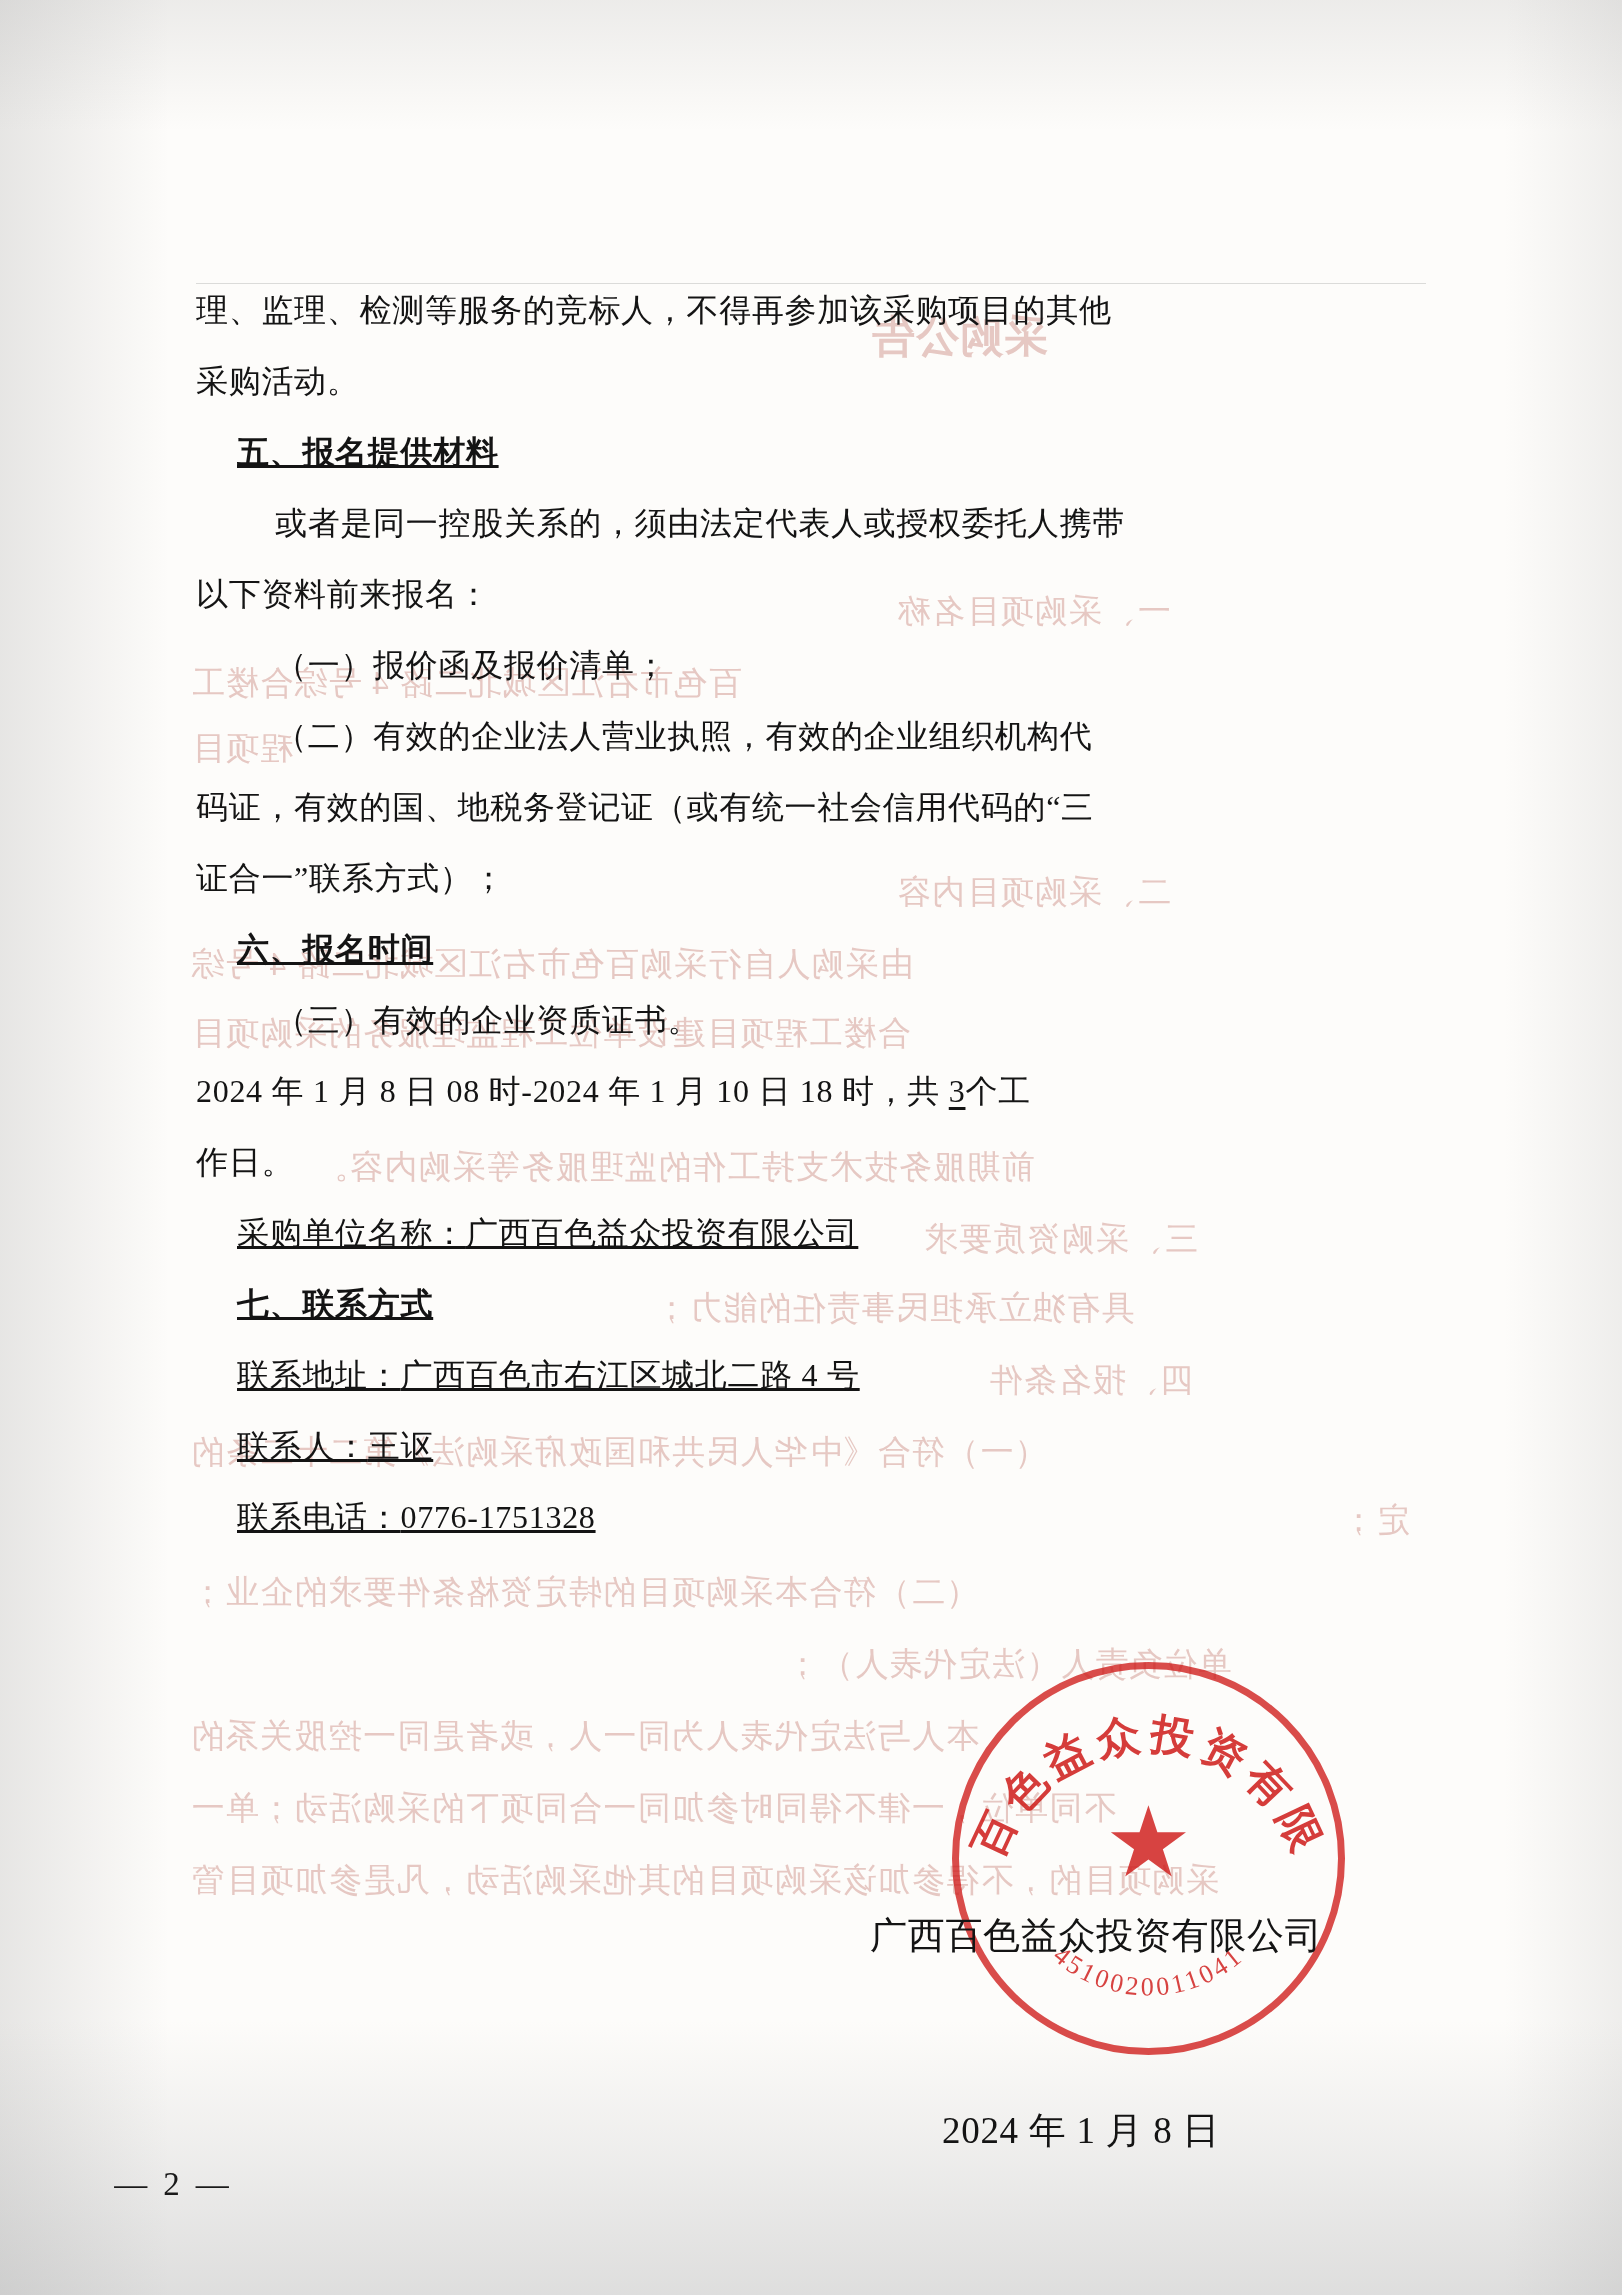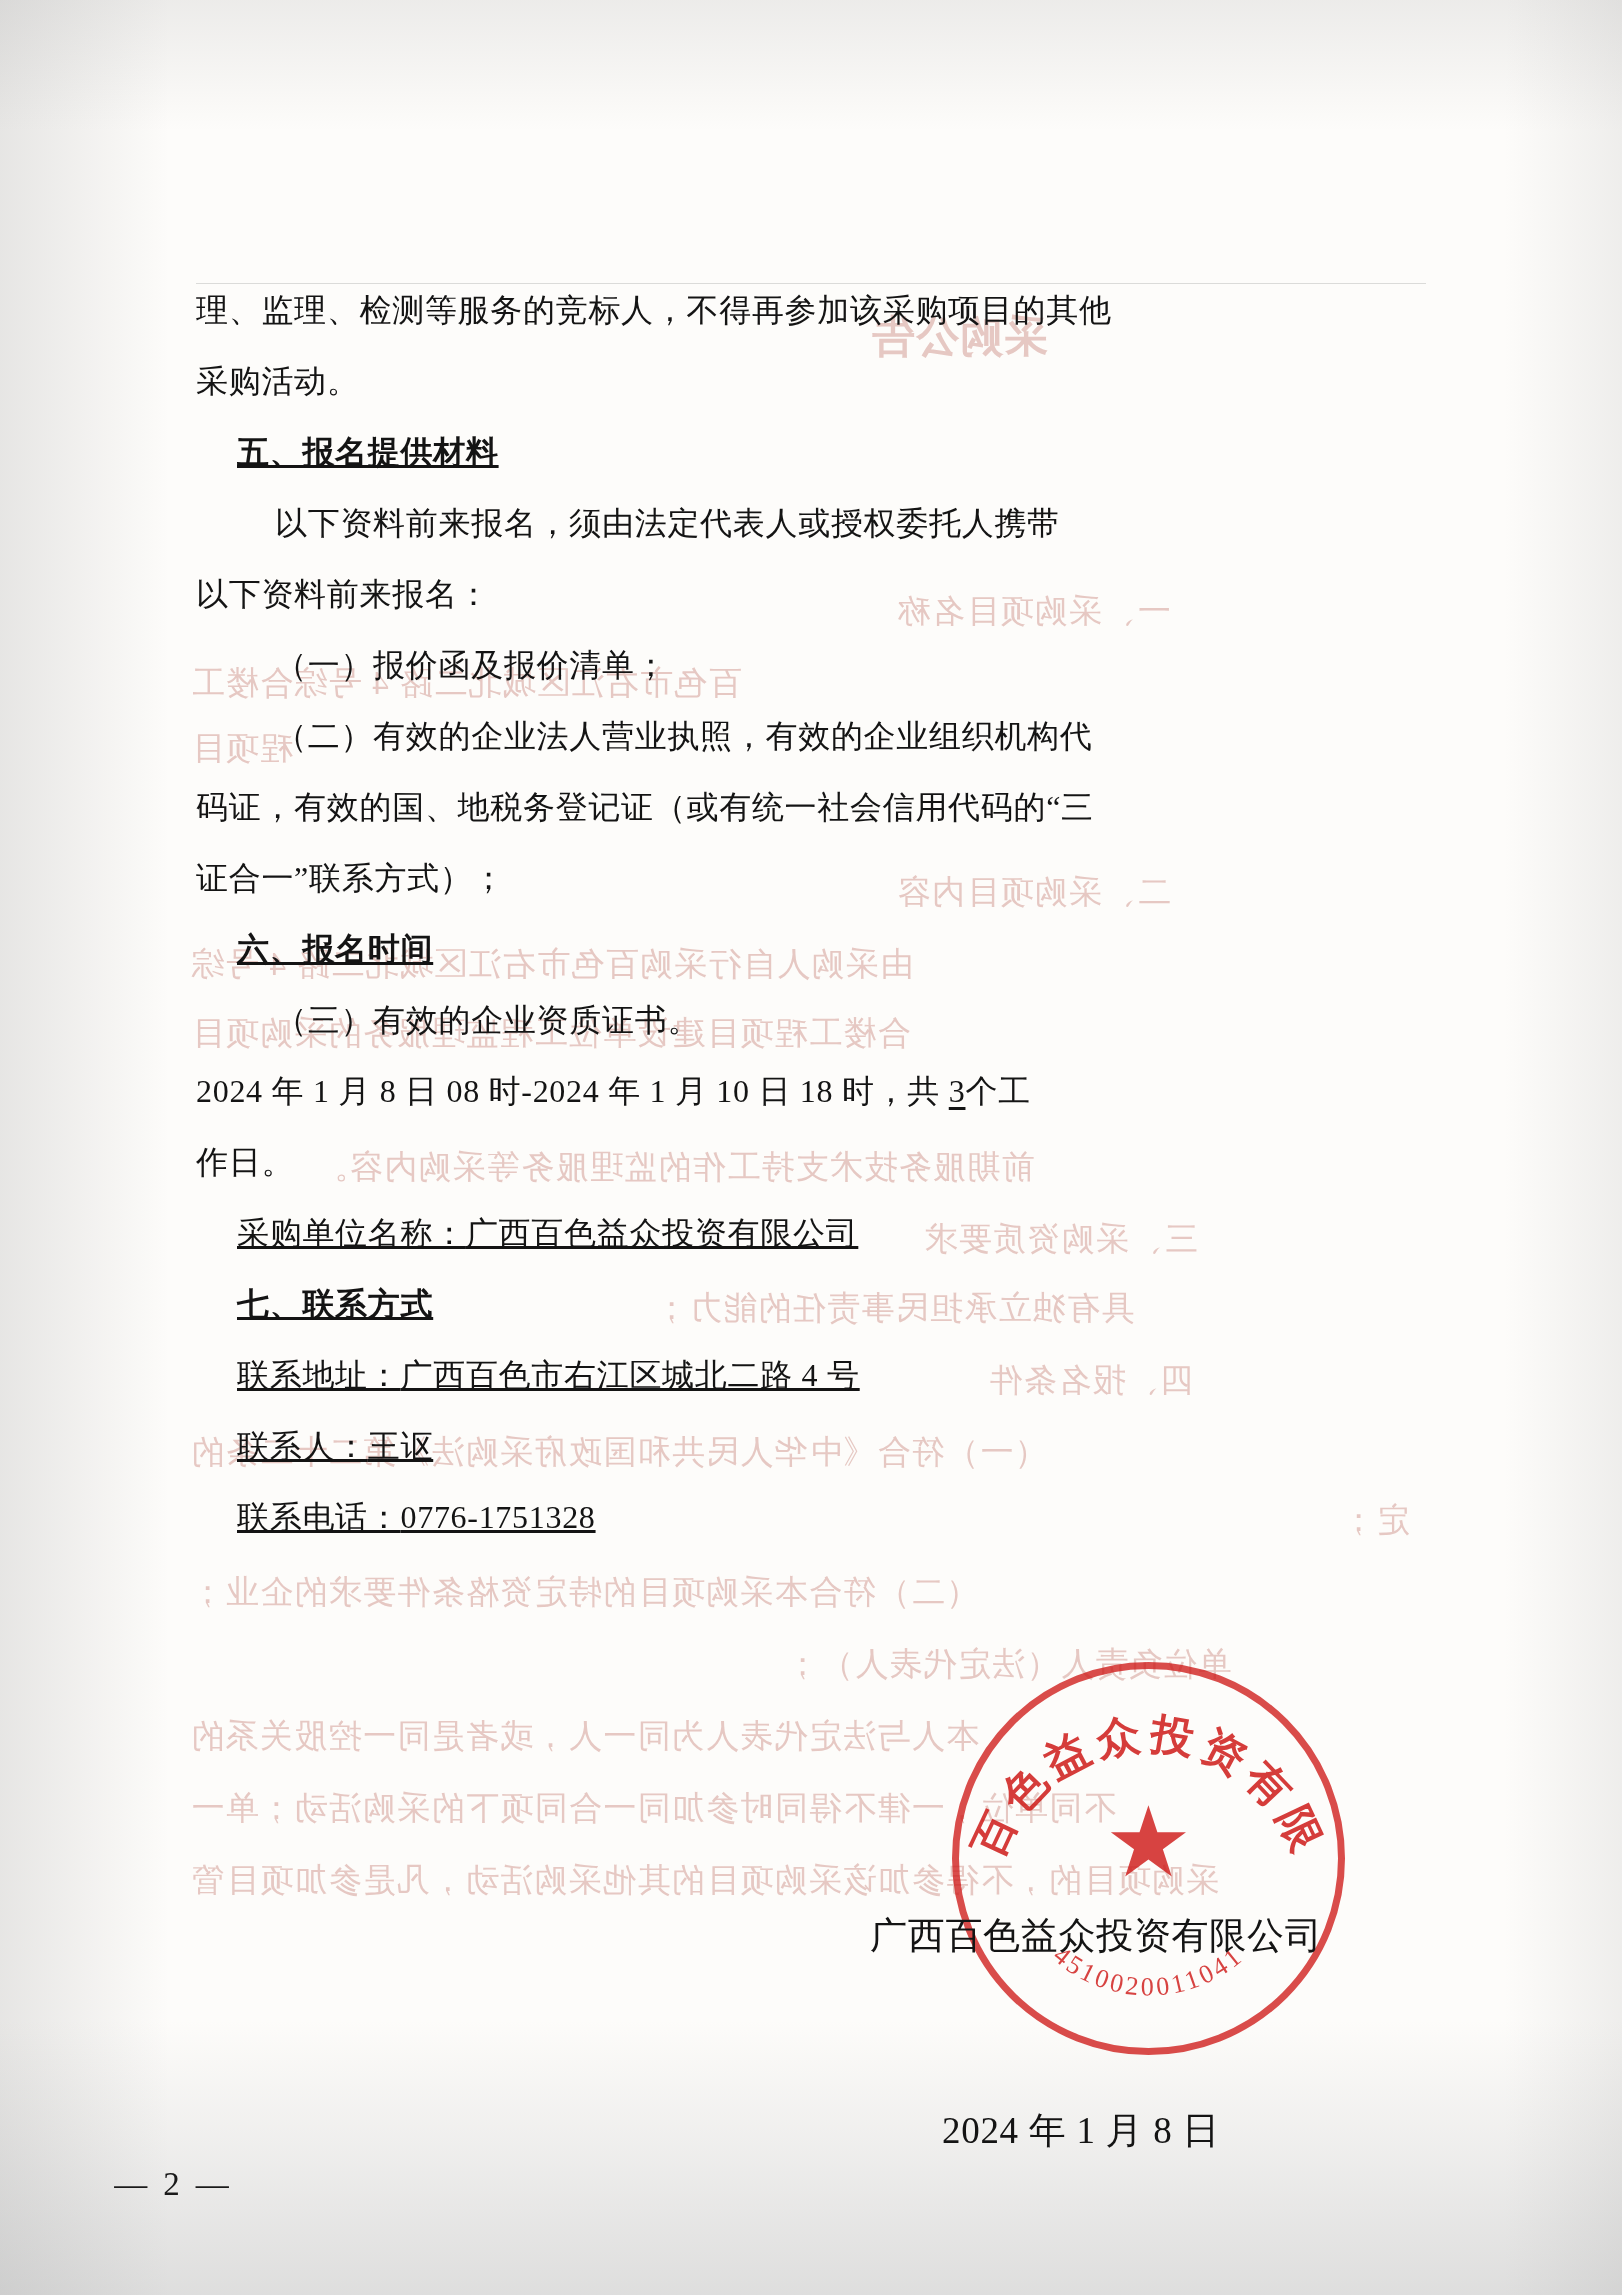--- a/index.html
+++ b/index.html
@@ -183,21 +183,21 @@
     <div class="bleed" style="left:190px; top:1858px; font-size:33px;">采购项目的，不得参加该采购项目的其他采购活动，凡是参加项目管</div>
   </div>
 
   <div class="content">
 
     <div class="line">理、监理、检测等服务的竞标人，不得再参加该采购项目的其他</div>
     <div class="line">采购活动。</div>
 
     <div class="line bold indent1">五、报名提供材料</div>
 
-    <div class="line indent2">以下资料前来报名，须由法定代表人或授权委托人携带</div>
+    <div class="line indent2">或者是同一控股关系的，须由法定代表人或授权委托人携带</div>
     <div class="line">以下资料前来报名：</div>
 
     <div class="line indent2">（一）报价函及报价清单；</div>
 
     <div class="line indent2">（二）有效的企业法人营业执照，有效的企业组织机构代</div>
     <div class="line">码证，有效的国、地税务登记证（或有统一社会信用代码的“三</div>
     <div class="line">证合一”联系方式）；</div>
 
     <div class="line bold indent1">六、报名时间</div>
 

